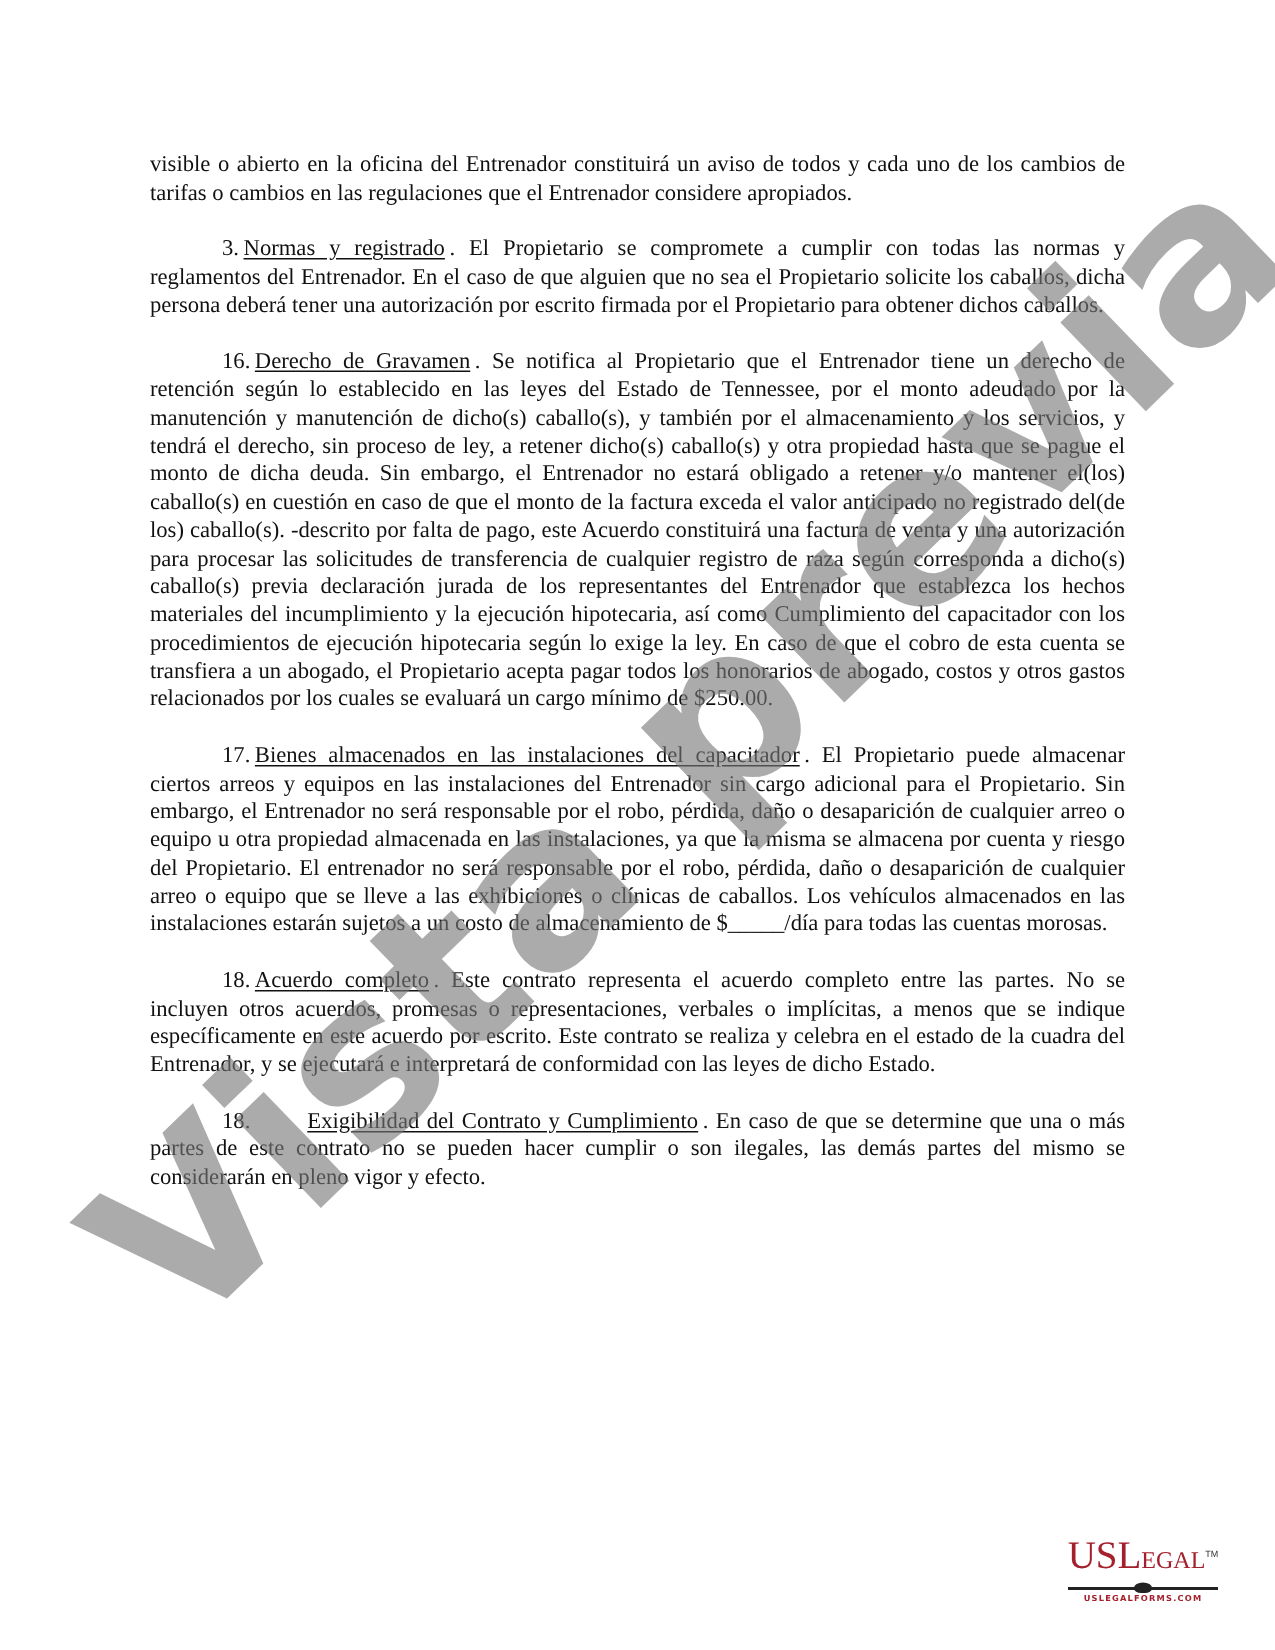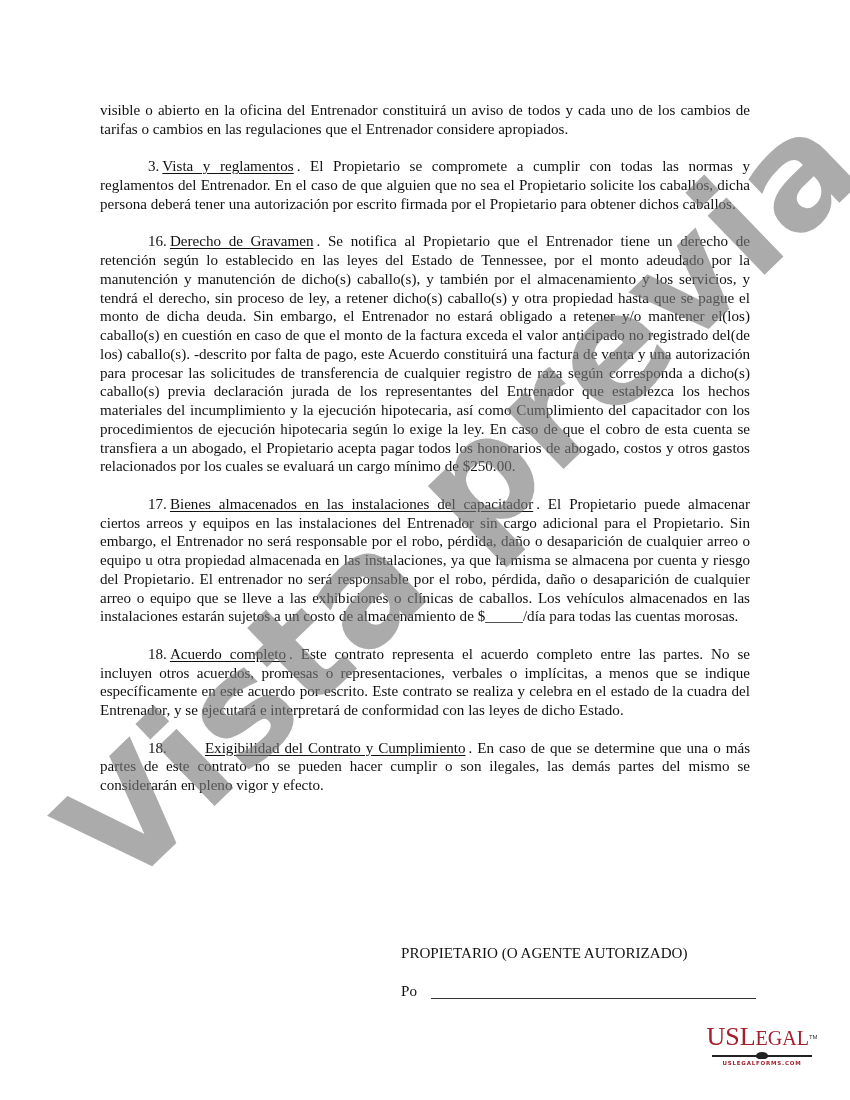--- a/index.html
+++ b/index.html
@@ -22,51 +22,46 @@
   .mono { font-family: "Liberation Mono", "DejaVu Sans Mono", monospace; font-size: 12.5px; }
   .watermark {
     position: absolute; left: -40px; top: 470px; width: 900px; text-align: center;
     transform: rotate(-44deg);
     font-family: "DejaVu Sans", "Liberation Sans", sans-serif; font-weight: bold;
     font-size: 150px; letter-spacing: 2px; color: rgba(120,120,120,0.62);
     pointer-events: none; white-space: nowrap; line-height: 1;
   }
   .logo { position: absolute; left: 706px; top: 1024px; width: 112px; height: 44px; text-align: center; }
   .logo-word { font-family: "Liberation Serif", "DejaVu Serif", serif; color: #a3202c; font-size: 26px; line-height: 26px; letter-spacing: 0px; }
-  .logo-word .small { font-size: 20px; text-align: right; }
+  .logo-word .small { font-size: 16px; text-align: right; }
   .logo-tm { font-size: 6px; vertical-align: top; color: #333; font-family: "Liberation Sans", sans-serif; }
   .logo-bar { position: relative; height: 7px; margin: 1px 6px 0 6px; }
   .logo-bar .l { position: absolute; left: 0; right: 0; top: 3px; height: 1.5px; background: #222; }
   .logo-bar .c { position: absolute; left: 50%; top: 0; width: 12px; height: 7px; margin-left: -6px; background: #222; border-radius: 50% 50% 40% 40%; }
   .logo-url { font-family: "DejaVu Sans", "Liberation Sans", sans-serif; font-weight: bold; color: #a3202c; font-size: 5.5px; letter-spacing: 0.8px; margin-top: 1px; }
 </style>
 </head>
 <body>
 
 <div class="page">
 
   <div class="body-text">
     <p>visible o abierto en la oficina del Entrenador constituirá un aviso de todos y cada uno de los cambios de tarifas o cambios en las regulaciones que el Entrenador considere apropiados.</p>
 
-    <p class="indent"><span>3.</span> <span class="u">Vista y reglamentos</span> <span>. El Propietario se compromete a cumplir con todas las normas y reglamentos del Entrenador. En el caso de que alguien que no sea el Propietario solicite los caballos, dicha persona deberá tener una autorización por escrito firmada por el Propietario para obtener dichos caballos.</span></p>
+    <p class="indent"><span>3.</span> <span class="u">Normas y registrado</span> <span>. El Propietario se compromete a cumplir con todas las normas y reglamentos del Entrenador. En el caso de que alguien que no sea el Propietario solicite los caballos, dicha persona deberá tener una autorización por escrito firmada por el Propietario para obtener dichos caballos.</span></p>
 
     <p class="indent"><span>16.</span> <span class="u">Derecho de Gravamen</span> <span>. Se notifica al Propietario que el Entrenador tiene un derecho de retención según lo establecido en las leyes del Estado de Tennessee, por el monto adeudado por la manutención y manutención de dicho(s) caballo(s), y también por el almacenamiento y los servicios, y tendrá el derecho, sin proceso de ley, a retener dicho(s) caballo(s) y otra propiedad hasta que se pague el monto de dicha deuda. Sin embargo, el Entrenador no estará obligado a retener y/o mantener el(los) caballo(s) en cuestión en caso de que el monto de la factura exceda el valor anticipado no registrado del(de los) caballo(s). -descrito por falta de pago, este Acuerdo constituirá una factura de venta y una autorización para procesar las solicitudes de transferencia de cualquier registro de raza según corresponda a dicho(s) caballo(s) previa declaración jurada de los representantes del Entrenador que establezca los hechos materiales del incumplimiento y la ejecución hipotecaria, así como Cumplimiento del capacitador con los procedimientos de ejecución hipotecaria según lo exige la ley. En caso de que el cobro de esta cuenta se transfiera a un abogado, el Propietario acepta pagar todos los honorarios de abogado, costos y otros gastos relacionados por los cuales se evaluará un cargo mínimo de $250.00.</span></p>
 
     <p class="indent"><span>17.</span> <span class="u">Bienes almacenados en las instalaciones del capacitador</span> <span>. El Propietario puede almacenar ciertos arreos y equipos en las instalaciones del Entrenador sin cargo adicional para el Propietario. Sin embargo, el Entrenador no será responsable por el robo, pérdida, daño o desaparición de cualquier arreo o equipo u otra propiedad almacenada en las instalaciones, ya que la misma se almacena por cuenta y riesgo del Propietario. El entrenador no será responsable por el robo, pérdida, daño o desaparición de cualquier arreo o equipo que se lleve a las exhibiciones o clínicas de caballos. Los vehículos almacenados en las instalaciones estarán sujetos a un costo de almacenamiento de $_____/día para todas las cuentas morosas.</span></p>
 
     <p class="indent"><span>18.</span> <span class="u">Acuerdo completo</span> <span>. Este contrato representa el acuerdo completo entre las partes. No se incluyen otros acuerdos, promesas o representaciones, verbales o implícitas, a menos que se indique específicamente en este acuerdo por escrito. Este contrato se realiza y celebra en el estado de la cuadra del Entrenador, y se ejecutará e interpretará de conformidad con las leyes de dicho Estado.</span></p>
 
     <p class="indent"><span>18.</span><span style="display:inline-block;width:38px;"></span><span class="u">Exigibilidad del Contrato y Cumplimiento</span> <span>. En caso de que se determine que una o más partes de este contrato no se pueden hacer cumplir o son ilegales, las demás partes del mismo se considerarán en pleno vigor y efecto.</span></p>
   </div>
 
-  <div class="sig-block">PROPIETARIO (O AGENTE AUTORIZADO)</div>
-  <div class="sig-row">
-    <span>Po</span>
-    <div class="sig-line"></div>
-  </div>
 
 
   <div class="logo">
     <div class="logo-word"><span>US</span><span>L</span><span class="small">EGAL</span><span class="logo-tm">TM</span></div>
     <div class="logo-bar">
         <div class="l"></div>
         <div class="c"></div>
       </div>
     <div class="logo-url">USLEGALFORMS.COM</div>
   </div>

